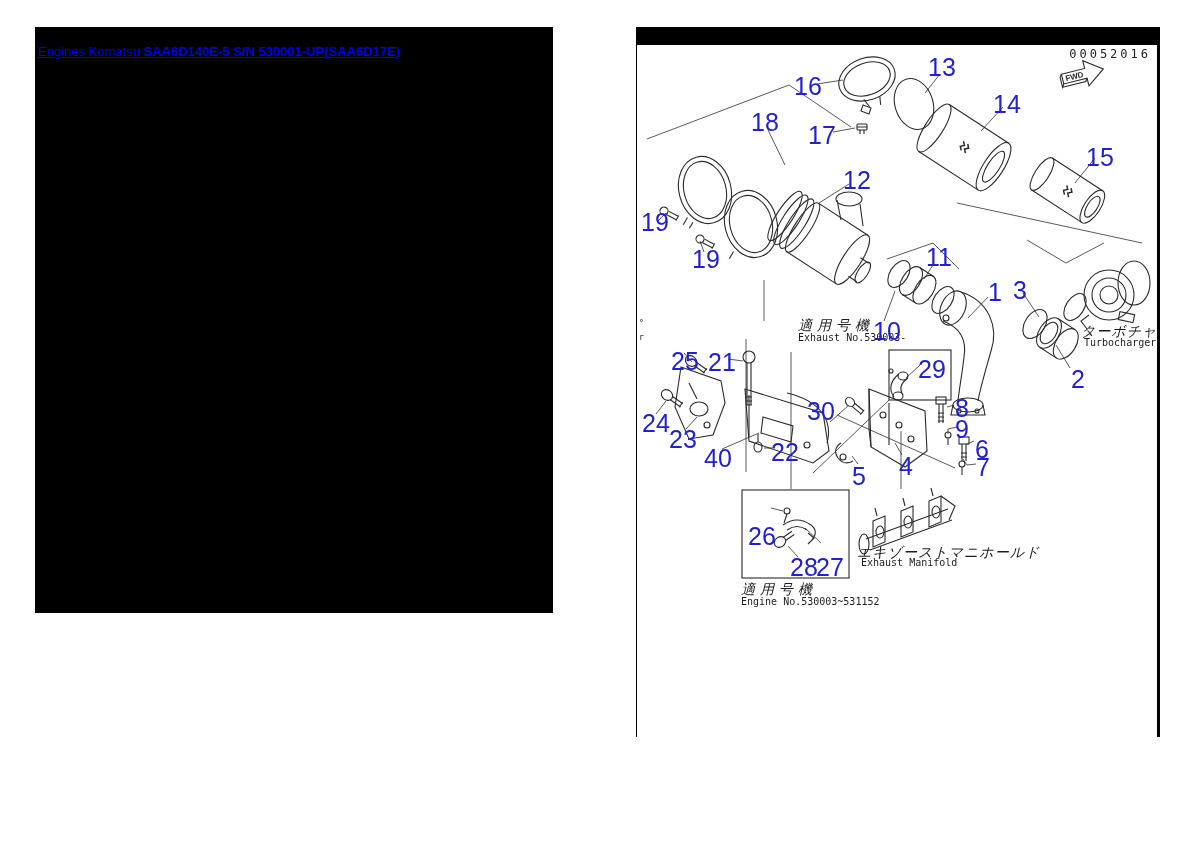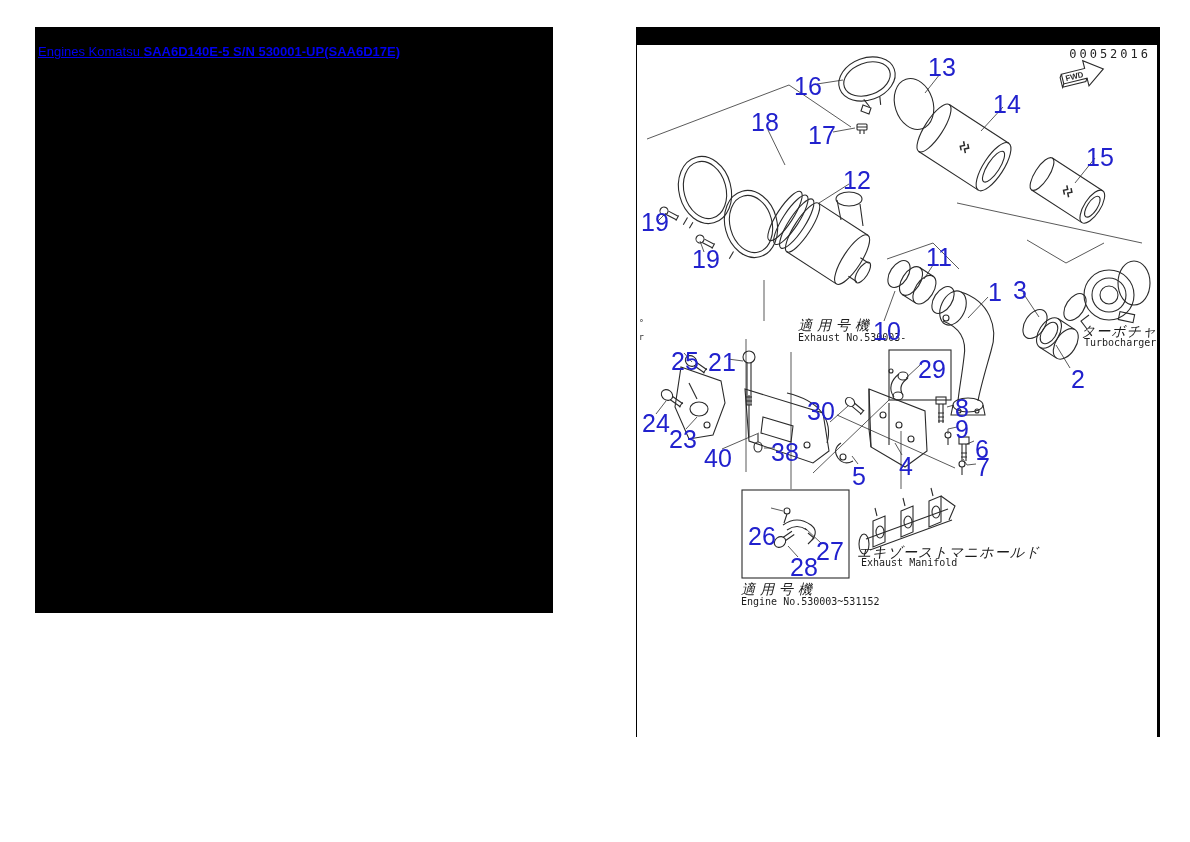--- a/index.html
+++ b/index.html
@@ -335,25 +335,25 @@
         <span class="callout" style="left: 351px; top: 253px;">1</span>
         <span class="callout" style="left: 376px; top: 251px;">3</span>
         <span class="callout" style="left: 434px; top: 340px;">2</span>
         <span class="callout" style="left: 34px; top: 306px; margin-top: 16px;">25</span>
         <span class="callout" style="left: 71px; top: 323px;">21</span>
         <span class="callout" style="left: 281px; top: 330px;">29</span>
         <span class="callout" style="left: 170px; top: 372px;">30</span>
         <span class="callout" style="left: 5px; top: 384px;">24</span>
         <span class="callout" style="left: 32px; top: 400px;">23</span>
         <span class="callout" style="left: 67px; top: 419px;">40</span>
-        <span class="callout" style="left: 134px; top: 413px;">38</span>
+        <span class="callout" style="left: 134px; top: 413px;">22</span>
         <span class="callout" style="left: 318px; top: 369px;">8</span>
         <span class="callout" style="left: 318px; top: 390px;">9</span>
         <span class="callout" style="left: 338px; top: 410px;">6</span>
         <span class="callout" style="left: 339px; top: 428px;">7</span>
         <span class="callout" style="left: 215px; top: 437px;">5</span>
         <span class="callout" style="left: 262px; top: 427px;">4</span>
         <span class="callout" style="left: 111px; top: 473px; margin-top: 24px;">26</span>
-        <span class="callout" style="left: 179px; top: 512px;">27</span>
+        <span class="callout" style="left: 179px; top: 528px;">27</span>
         <span class="callout" style="left: 153px; top: 528px;">28</span>
       </div>
   </div>
 </div>
 
 </body></html>

